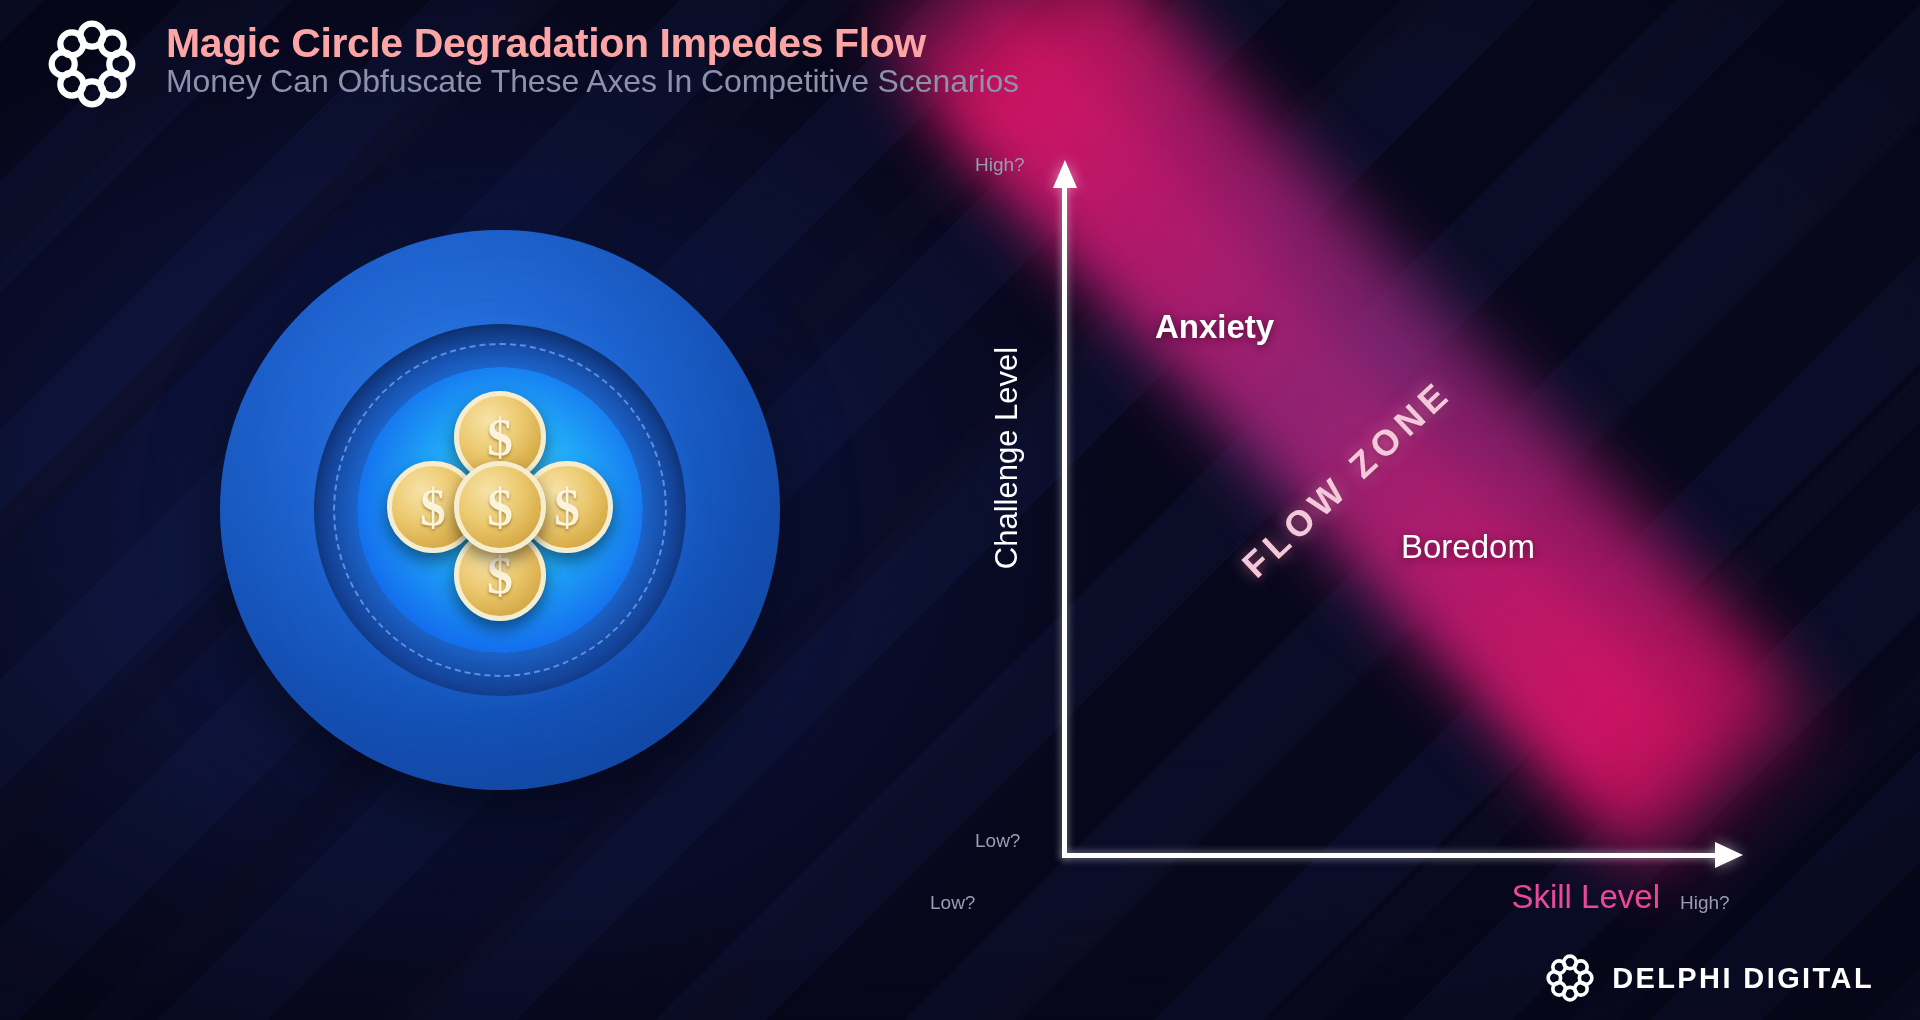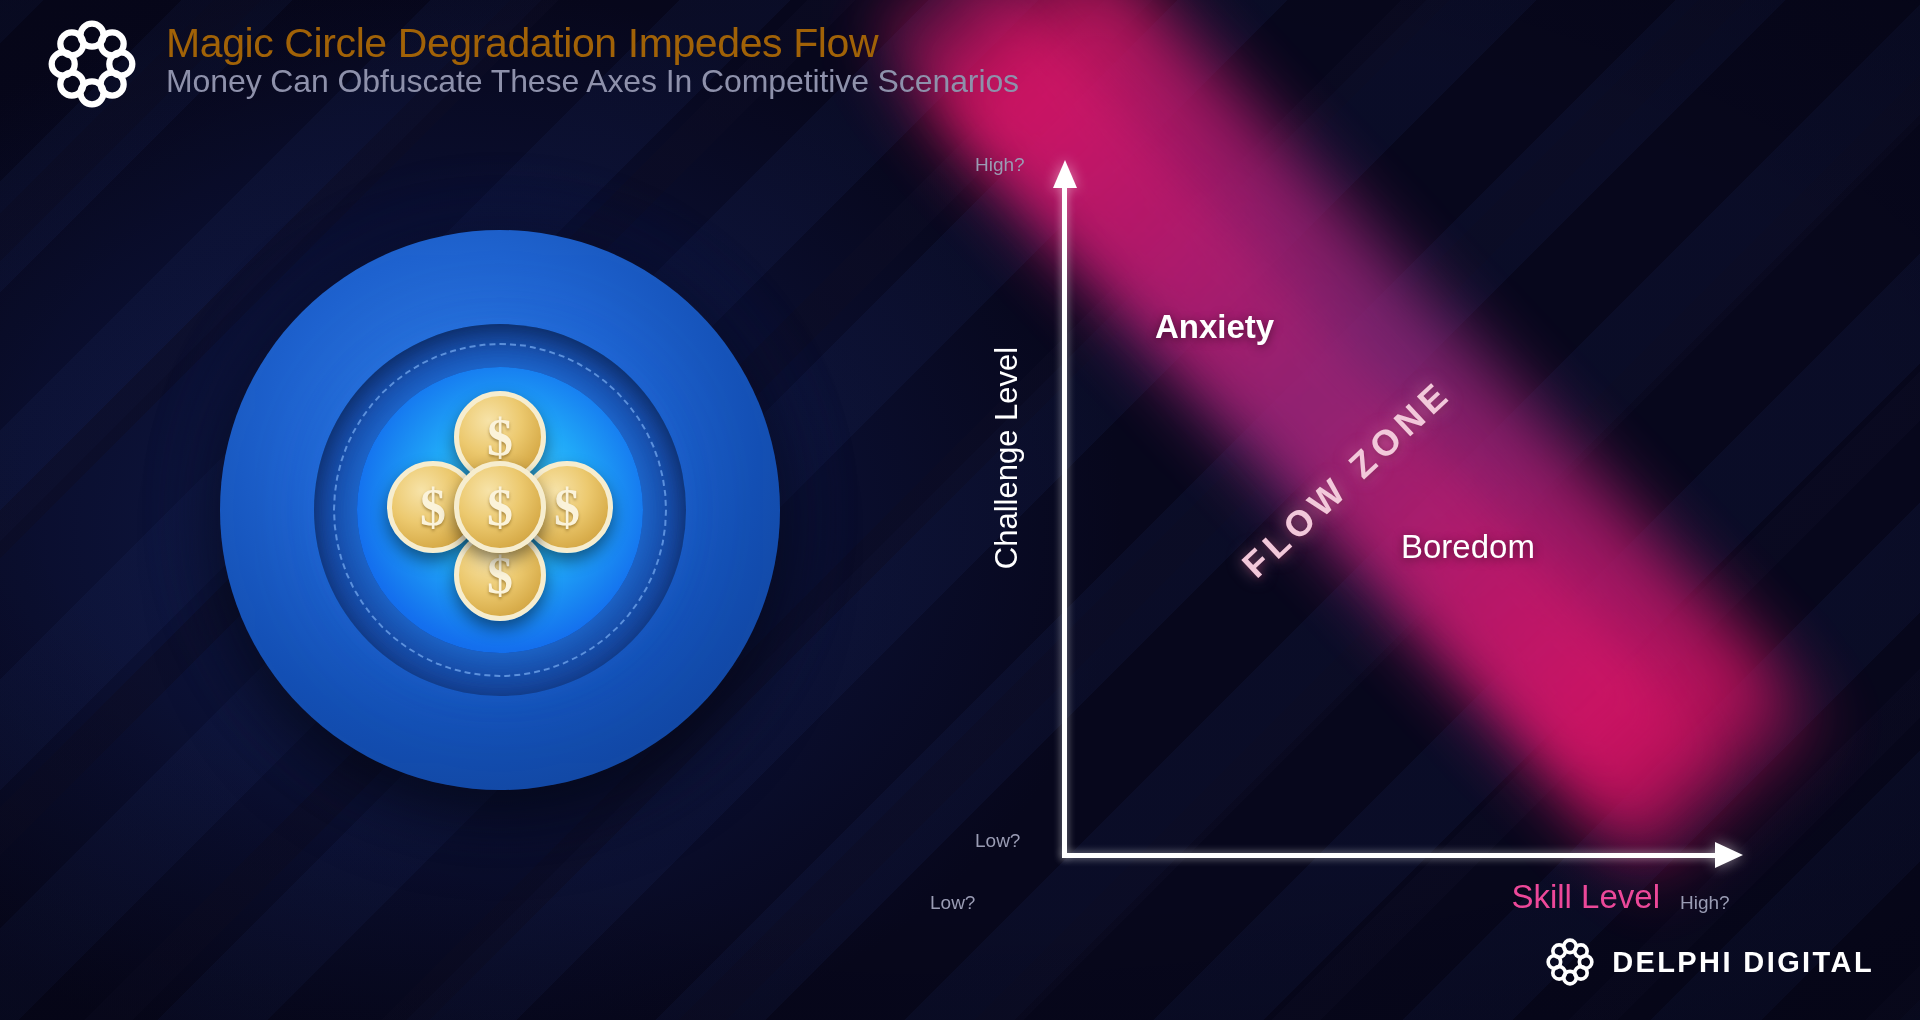--- a/index.html
+++ b/index.html
@@ -63,22 +63,22 @@
     top: 14px;
     display: flex;
     align-items: flex-start;
     gap: 26px;
     z-index: 12;
   }
   .brand-mark { width: 96px; height: 96px; flex: none; margin-top: 2px; }
   .titles { padding-top: 8px; }
   .title {
     font-size: 41px;
-    font-weight: normal;
-    color: #a16207;
+    font-weight: bold;
+    color: #fca5a5;
     letter-spacing: -0.4px;
     line-height: 1.05;
     white-space: nowrap;
   }
   .subtitle {
     font-size: 32px;
     font-weight: 400;
     color: #8e91ab;
     letter-spacing: -0.1px;
     line-height: 1.05;
@@ -287,21 +287,21 @@
     transform: rotate(-43deg);
     transform-origin: 50% 50%;
     text-shadow: 0 0 16px rgba(255, 170, 210, 0.55), 0 2px 6px rgba(80,0,40,0.5);
     white-space: nowrap;
   }
 
   
   .footer-logo {
     position: absolute;
     right: 46px;
-    bottom: 32px;
+    bottom: 16px;
     display: flex;
     align-items: center;
     gap: 16px;
     z-index: 12;
   }
   .footer-mark { width: 52px; height: 52px; flex: none; }
   .footer-word {
     font-size: 29px;
     font-weight: bold;
     letter-spacing: 2.4px;

